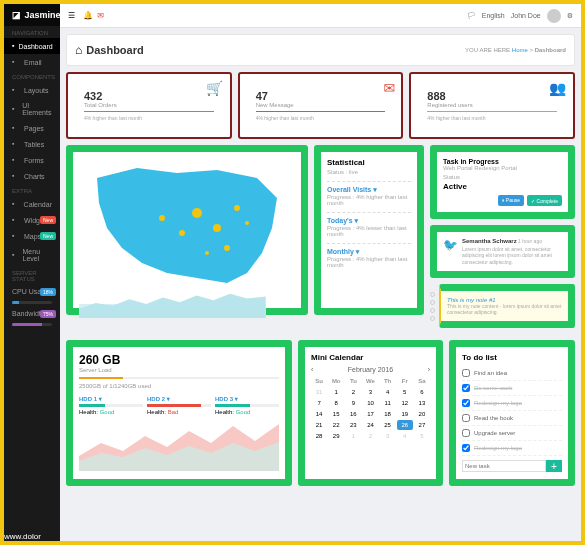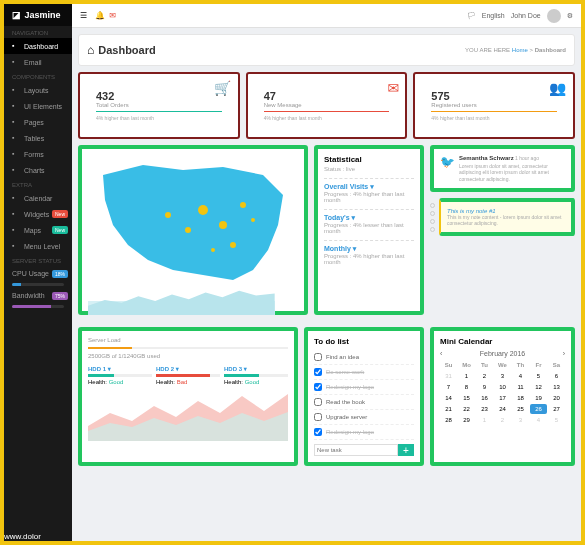--- a/index.html
+++ b/index.html
@@ -25,21 +25,21 @@
 .pagehead h1{font-size:11px;font-weight:bold;color:#333}
 .pagehead .crumb{margin-left:auto;font-size:6px;color:#999}
 .stats{display:flex;gap:6px;margin:0 6px}
 .stat{flex:1;background:#fff;padding:16px;border-radius:3px;border:2px solid #7f1d1d;position:relative}
 .stat .num{font-size:11px;font-weight:bold;color:#333}
 .stat .lbl{font-size:6px;color:#999}
 .stat .sub{font-size:5px;color:#aaa;margin-top:2px}
 .stat .line{height:1px;margin:3px 0}
 .stat .sico{position:absolute;right:6px;top:6px;font-size:14px}
 .row{display:flex;gap:6px;margin:6px}
-.card{background:#fff;border-radius:3px;border:4px solid #22c55e;padding:6px}
+.card{background:#fff;border-radius:3px;border:7px solid #22c55e;padding:6px}
 .map-card{flex:1.4;position:relative;height:170px}
 .map{width:100%;height:130px}
 .spark{height:28px;background:linear-gradient(to top,#d5f0f5 0%,#d5f0f5 50%,transparent 50%);position:relative}
 .stat-card{width:110px;height:170px}
 .stat-card h3{font-size:8px;font-weight:bold;margin-bottom:2px}
 .stat-card .sub{font-size:6px;color:#aaa}
 .stat-card .sec{margin-top:6px;padding-top:4px;border-top:1px dashed #ddd}
 .stat-card .sec .t{font-size:7px;color:#3498db;font-weight:bold}
 .side-col{width:145px;display:flex;flex-direction:column;gap:6px}
 .task-card{padding:6px}
@@ -199,21 +199,21 @@
           <div class="sico" style="color:#1abc9c">🛒</div>
         </div>
         <div class="stat">
           <div class="num">47</div>
           <div class="lbl">New Message</div>
           <div class="line" style="background:#e74c3c"></div>
           <div class="sub">4% higher than last month</div>
           <div class="sico" style="color:#e74c3c">✉</div>
         </div>
         <div class="stat">
-          <div class="num">575</div>
+          <div class="num">888</div>
           <div class="lbl">Registered users</div>
           <div class="line" style="background:#f39c12"></div>
           <div class="sub">4% higher than last month</div>
           <div class="sico" style="color:#f39c12">👥</div>
         </div>
       </div>
 
     <div class="row">
       <div class="card map-card">
         <svg class="map" viewBox="0 0 200 130">
@@ -245,20 +245,30 @@
               <div class="sub">Progress : 4% lesser than last month</div>
             </div>
             <div class="sec">
               <div class="t">Monthly <span>▾</span></div>
               <div class="sub">Progress : 4% higher than last month</div>
             </div>
           </div>
       </div>
 
       <div class="side-col">
+        <div class="card task-card">
+          <h4>Task in Progress</h4>
+          <div class="sub">Web Portal Redesign Portal</div>
+          <div class="sub" style="margin-top:3px">Status</div>
+          <div class="status">Active</div>
+          <div class="btns">
+            <button class="btn blue">⏸ <span>Pause</span></button>
+            <button class="btn green">✓ <span>Complete</span></button>
+          </div>
+        </div>
 
         <div class="card tweet">
           <div class="bird">🐦</div>
           <div class="body">
             <div><span class="name">Semantha Schwarz</span> <span>1 hour ago</span></div>
             <div>Lorem ipsum dolor sit amet, consectetur adipiscing elit lorem ipsum dolor sit amet consectetur adipiscing.</div>
           </div>
         </div>
 
         <div style="display:flex;gap:4px">
@@ -271,20 +281,21 @@
         <div class="card note" style="flex:1">
           <div class="t">This is my note #1</div>
           <div>This is my note content - lorem ipsum dolor sit amet consectetur adipiscing.</div>
         </div>
         </div>
       </div>
     </div>
 
     <div class="row">
       <div class="card server">
+        <div class="big">260 GB</div>
         <div class="sub">Server Load</div>
         <div style="height:2px;background:#eee;margin:4px 0">
             <div style="height:100%;width:22%;background:#f39c12"></div>
           </div>
         <div class="sub">2500GB of 1/1240GB used</div>
         <div class="hdds" id="hdds">
             <div class="hdd">
               <div class="name">HDD 1 <span>▾</span></div>
               <div class="bar">
                 <div style="width:40%;background:#1abc9c"></div>
@@ -303,54 +314,20 @@
               <div class="bar">
                 <div style="width:55%;background:#1abc9c"></div>
               </div>
               <div>Health: <span style="color:#1abc9c">Good</span></div>
             </div>
           </div>
         <svg class="area-chart" viewBox="0 0 200 50" preserveAspectRatio="none">
           <path d="M0,35 L22,22 L44,30 L66,15 L88,26 L110,10 L132,22 L154,5 L176,20 L200,3 L200,50 L0,50 Z" fill="#f8c9c4"></path>
           <path d="M0,40 L22,32 L44,36 L66,27 L88,34 L110,25 L132,32 L154,22 L176,30 L200,21 L200,50 L0,50 Z" fill="#cfe8e4" opacity="0.8"></path>
         </svg>
-      </div>
-
-      <div class="card todo">
-        <h3>To do list</h3>
-        <div id="todo-list">
-            <div class="todo-item">
-              <input type="checkbox" style="">
-              <span>Find an idea</span>
-            </div>
-            <div class="todo-item done">
-              <input type="checkbox" checked="" style="">
-              <span>Do some work</span>
-            </div>
-            <div class="todo-item done">
-              <input type="checkbox" checked="" style="">
-              <span>Redesign my logo</span>
-            </div>
-            <div class="todo-item">
-              <input type="checkbox" style="">
-              <span>Read the book</span>
-            </div>
-            <div class="todo-item">
-              <input type="checkbox" style="">
-              <span>Upgrade server</span>
-            </div>
-            <div class="todo-item done">
-              <input type="checkbox" checked="" style="">
-              <span>Redesign my logo</span>
-            </div>
-          </div>
-        <div class="todo-add">
-          <input placeholder="New task" style="">
-          <button>+</button>
-        </div>
       </div>
 
       <div class="card cal">
         <h3>Mini Calendar</h3>
         <div class="cal-head">
           <span>‹</span>
           <span>February 2016</span>
           <span>›</span>
         </div>
         <div class="cal-grid" id="cal-grid">
@@ -391,16 +368,50 @@
             <div>27</div>
             <div>28</div>
             <div>29</div>
             <div class="dim">1</div>
             <div class="dim">2</div>
             <div class="dim">3</div>
             <div class="dim">4</div>
             <div class="dim">5</div>
           </div>
       </div>
+
+      <div class="card todo">
+        <h3>To do list</h3>
+        <div id="todo-list">
+            <div class="todo-item">
+              <input type="checkbox" style="">
+              <span>Find an idea</span>
+            </div>
+            <div class="todo-item done">
+              <input type="checkbox" checked="" style="">
+              <span>Do some work</span>
+            </div>
+            <div class="todo-item done">
+              <input type="checkbox" checked="" style="">
+              <span>Redesign my logo</span>
+            </div>
+            <div class="todo-item">
+              <input type="checkbox" style="">
+              <span>Read the book</span>
+            </div>
+            <div class="todo-item">
+              <input type="checkbox" style="">
+              <span>Upgrade server</span>
+            </div>
+            <div class="todo-item done">
+              <input type="checkbox" checked="" style="">
+              <span>Redesign my logo</span>
+            </div>
+          </div>
+        <div class="todo-add">
+          <input placeholder="New task" style="">
+          <button>+</button>
+        </div>
+      </div>
     </div>
   </div>
 </div>
 <div class="watermark">www.dolor</div>
 
 </body></html>

